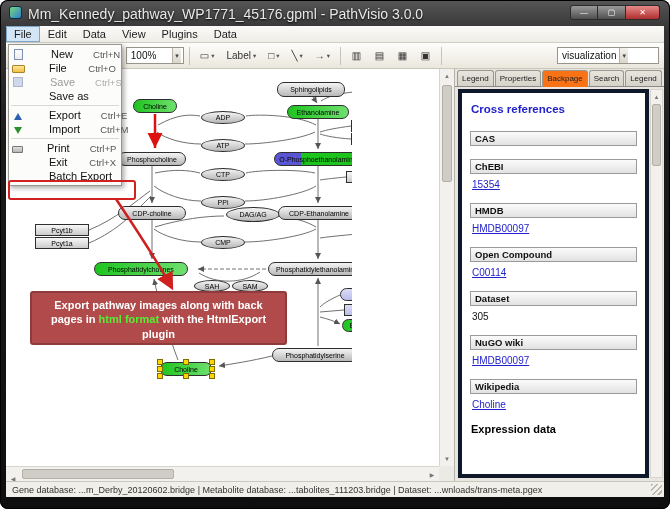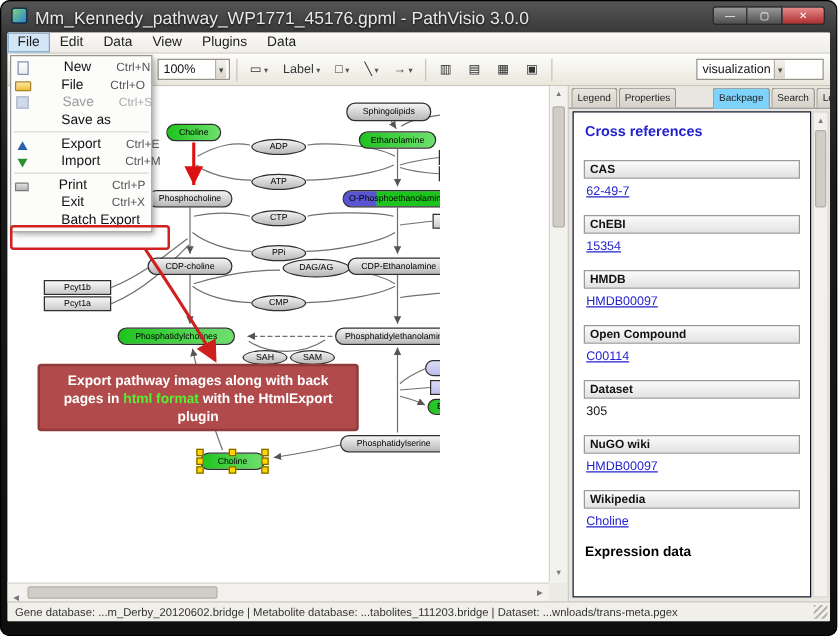--- a/index.html
+++ b/index.html
@@ -93,22 +93,22 @@
   .fm-label{flex:1;white-space:nowrap;}
   .fm-shortcut{font-size:9.5px;color:#555;padding-right:5px;text-align:center;}
   .fm-item.disabled .fm-shortcut{color:#aaa;}
   .fm-sub{font-size:9px;color:#333;padding-right:4px;}
   .menu-sep{height:1px;background:#d8d8d4;margin:2px 2px;}
   
   .panel{position:absolute;left:449px;right:0;top:0;bottom:0;background:#e9e6df;}
   .tabs{position:absolute;left:0;right:0;top:0;height:18px;display:flex;align-items:flex-end;padding-left:2px;border-bottom:1px solid #8a8a8a;box-sizing:border-box;}
   .tab{font-size:8px;padding:3px 4px;background:linear-gradient(#e8e5de,#d5d2c9);border:1px solid #9a978e;border-bottom:none;
     border-radius:3px 3px 0 0;margin-right:1px;color:#222;position:relative;cursor:default;}
-  .tab.active{background:#7dd3fc;padding-bottom:4px;top:1px;margin-left:28px;}
-  .panel-content{position:absolute;left:3px;right:15px;top:20px;bottom:3px;background:#fff;border:1px solid #0f172a;
+  .tab.active{background:#f97316;padding-bottom:4px;top:1px;}
+  .panel-content{position:absolute;left:3px;right:15px;top:20px;bottom:3px;background:#fff;border:4px solid #0f172a;
     box-sizing:border-box;padding:8px 8px 4px 8px;overflow:hidden;}
   .xref-heading{color:var(--link-blue,#2222bb);font-weight:bold;font-size:11.5px;margin:2px 0 16px 1px;}
   .xref{margin-bottom:13px;}
   .xref-head{background:linear-gradient(#fbfbfb,#e2e2e2);border:1px solid #9a9a9a;padding:1px 4px;font-weight:bold;
     font-size:9.5px;color:#111;box-sizing:border-box;}
   .xref-val{margin:5px 0 0 2px;font-size:10px;color:#111;}
   .xref-val.link{color:var(--link-blue,#2222cc);text-decoration:underline;cursor:pointer;}
   .expr-heading{font-weight:bold;font-size:11px;color:#000;margin:4px 0 0 1px;}
   .pscroll{position:absolute;right:1px;top:20px;bottom:3px;width:13px;background:#f2f1ee;border:1px solid #d8d5ce;box-sizing:border-box;}
   .pscroll .vthumb{top:14px;height:60px;left:1px;right:1px;}
@@ -319,21 +319,20 @@
             <div class="tab">Properties</div>
             <div class="tab active">Backpage</div>
             <div class="tab">Search</div>
             <div class="tab">Legend</div>
           </div>
         <div class="panel-content">
           <div class="xref-heading">Cross references</div>
           <div>
               <div class="xref">
                 <div class="xref-head">CAS</div>
-                <div class="xref-val link">62-49-7</div>
               </div>
               <div class="xref">
                 <div class="xref-head">ChEBI</div>
                 <div class="xref-val link">15354</div>
               </div>
               <div class="xref">
                 <div class="xref-head">HMDB</div>
                 <div class="xref-val link">HMDB00097</div>
               </div>
               <div class="xref">

